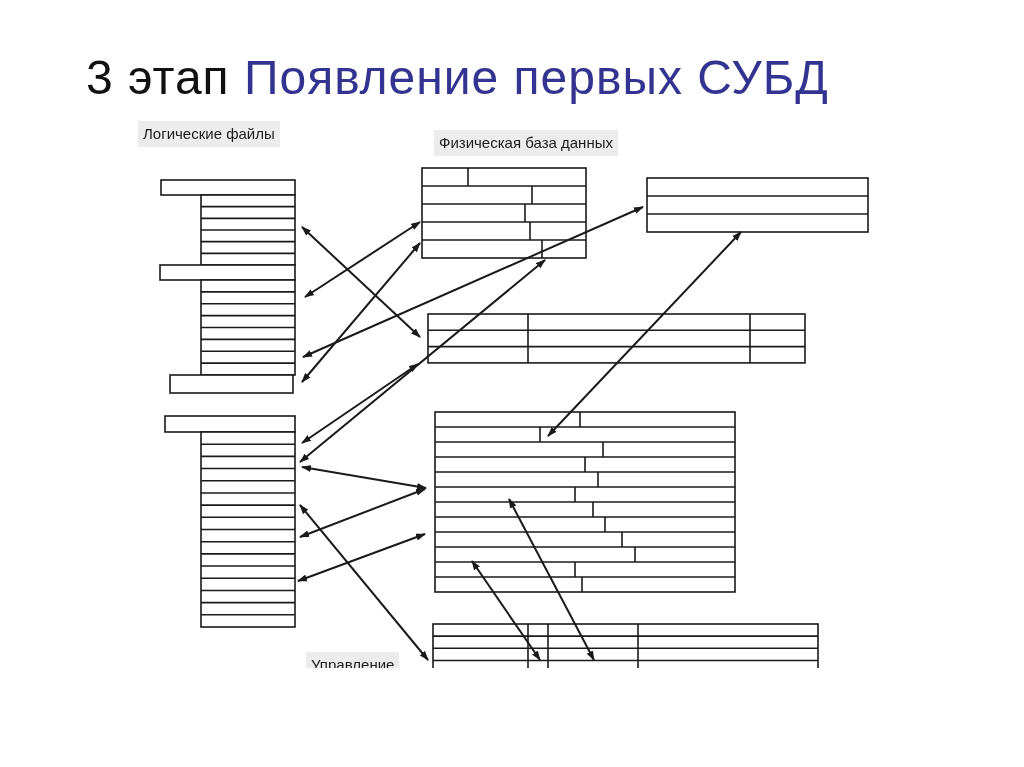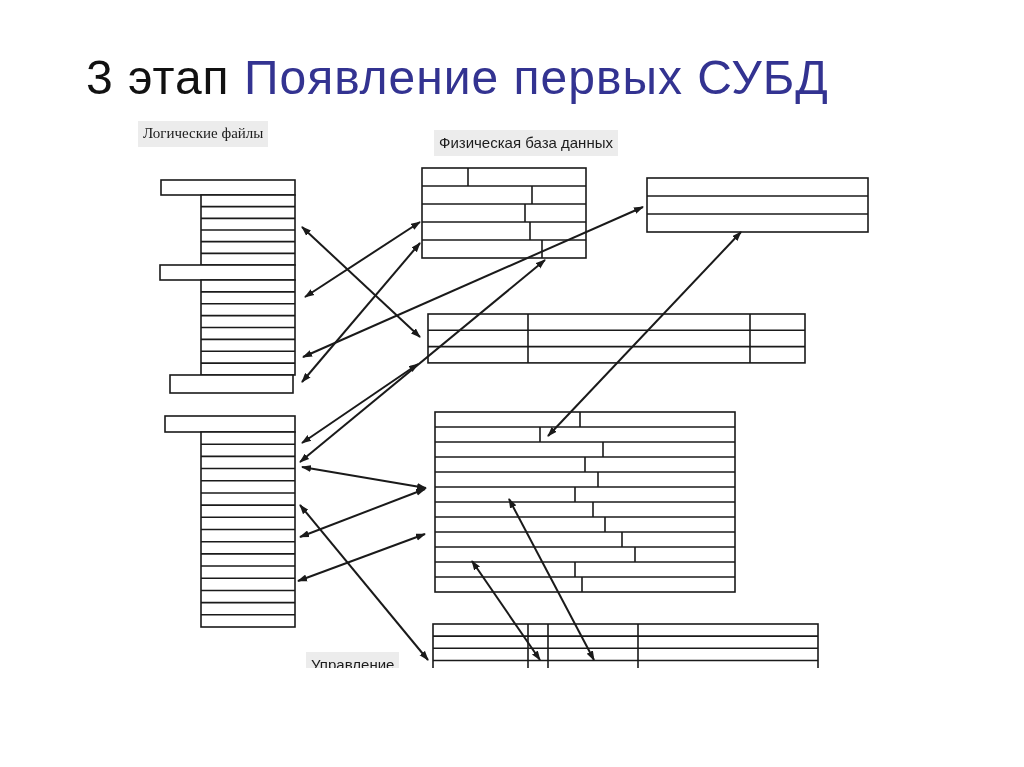--- a/index.html
+++ b/index.html
@@ -17,21 +17,21 @@
   }
   .title .accent{ }
   .diagram-label{
     position:absolute;
     font-size:15px;color:#1c1c1c;
     background:#ececec;
     padding:2px 5px;
     line-height:1.45;
     white-space:nowrap;
   }
-  #lbl-logical{left:138px;top:121px;font-family:Liberation Serif, serif;}
+  #lbl-logical{left:138px;top:121px;}
   #lbl-physical{left:434px;top:130px;}
   #lbl-control{left:306px;top:652px;}
   svg.canvas{position:absolute;left:0;top:0;}
 </style>
 </head>
 <body>
 
 <div class="slide">
 
   <svg class="canvas" width="1024" height="767" viewBox="0 0 1024 767">

